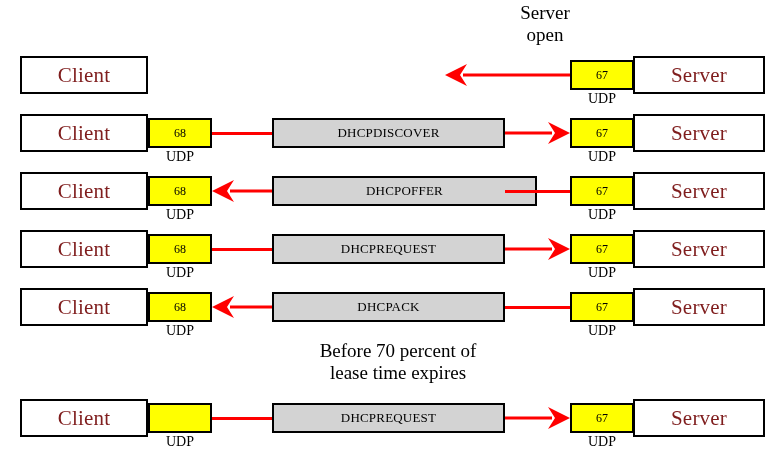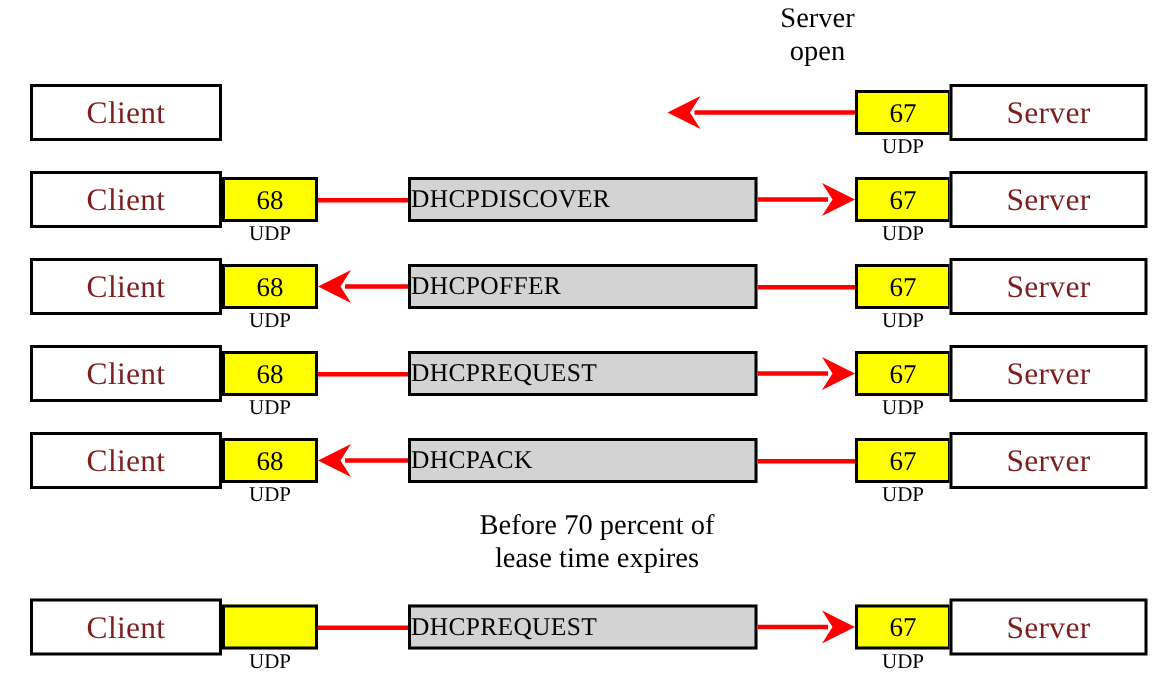--- a/index.html
+++ b/index.html
@@ -22,36 +22,36 @@
     display:flex;align-items:center;justify-content:center;
     font-size:21px;color:#7f1d1d;
     letter-spacing:.2px;
   }
 
   
   .port{
     border:2px solid #000;
     background:#FFFF00;
     display:flex;align-items:center;justify-content:center;
-    font-size:18px;color:#000;
+    font-size:12px;color:#000;
   }
 
   
   .udp{
     font-size:14px;color:#000;
     text-align:center;
     white-space:nowrap;
   }
 
   
   .msg{
     border:2px solid #000;
     background:#D3D3D3;
-    display:flex;align-items:center;justify-content:flex-start;
-    font-size:17px;color:#000;
+    display:flex;align-items:center;justify-content:center;
+    font-size:13px;color:#000;
     letter-spacing:.2px;
     white-space:nowrap;
   }
 
   
   .wire{background:#FF0000;height:3px;}
 
   
   .note{
     font-size:19px;color:#000;
@@ -111,21 +111,21 @@
       <span>68</span>
     </div>
     <div class="udp node" style="left: 148px; top: 207px; width: 64px;">UDP</div>
     <div class="port node" style="left: 570px; top: 176px; width: 64px; height: 30px;">
       <span>67</span>
     </div>
     <div class="udp node" style="left: 570px; top: 207px; width: 64px;">UDP</div>
     <div class="host node" style="left: 633px; top: 172px; width: 132px; height: 38px;">
       <span>Server</span>
     </div>
-    <div class="msg node" style="left: 272px; top: 176px; width: 233px; height: 30px;">
+    <div class="msg node" style="left: 272px; top: 176px; width: 265px; height: 30px;">
       <span>DHCPOFFER</span>
     </div>
     <svg class="arrowsvg" width="60" height="26" style="left: 212px; top: 178px;">
       <line x1="60" y1="13" x2="18" y2="13" stroke="#FF0000" stroke-width="3"></line>
       <path d="M 0 13 L 22 2 L 15 13 L 22 24 Z" fill="#FF0000"></path>
     </svg>
     <div class="wire node" style="left: 505px; top: 190px; width: 65px; height: 3px;"></div>
     <div class="host node" style="left: 20px; top: 230px; width: 128px; height: 38px;">
       <span>Client</span>
     </div>

